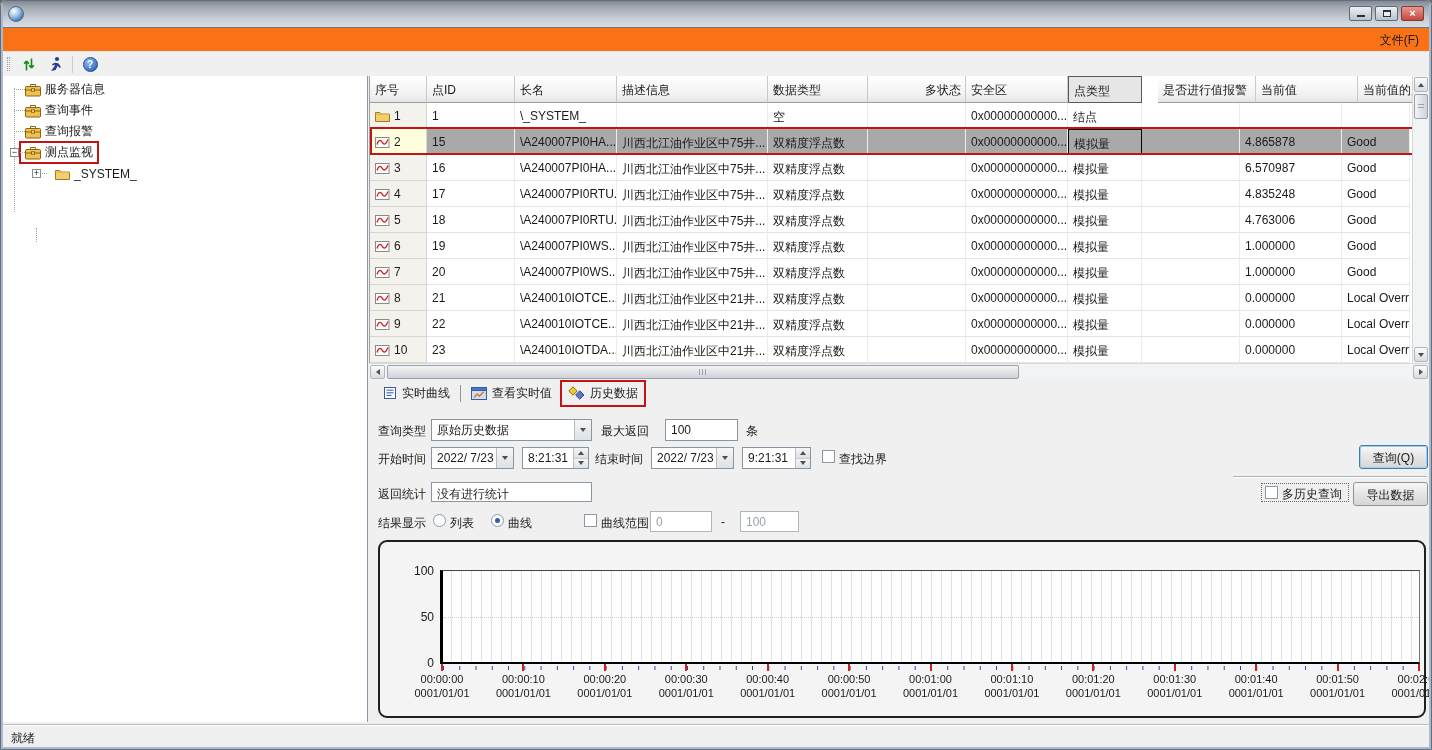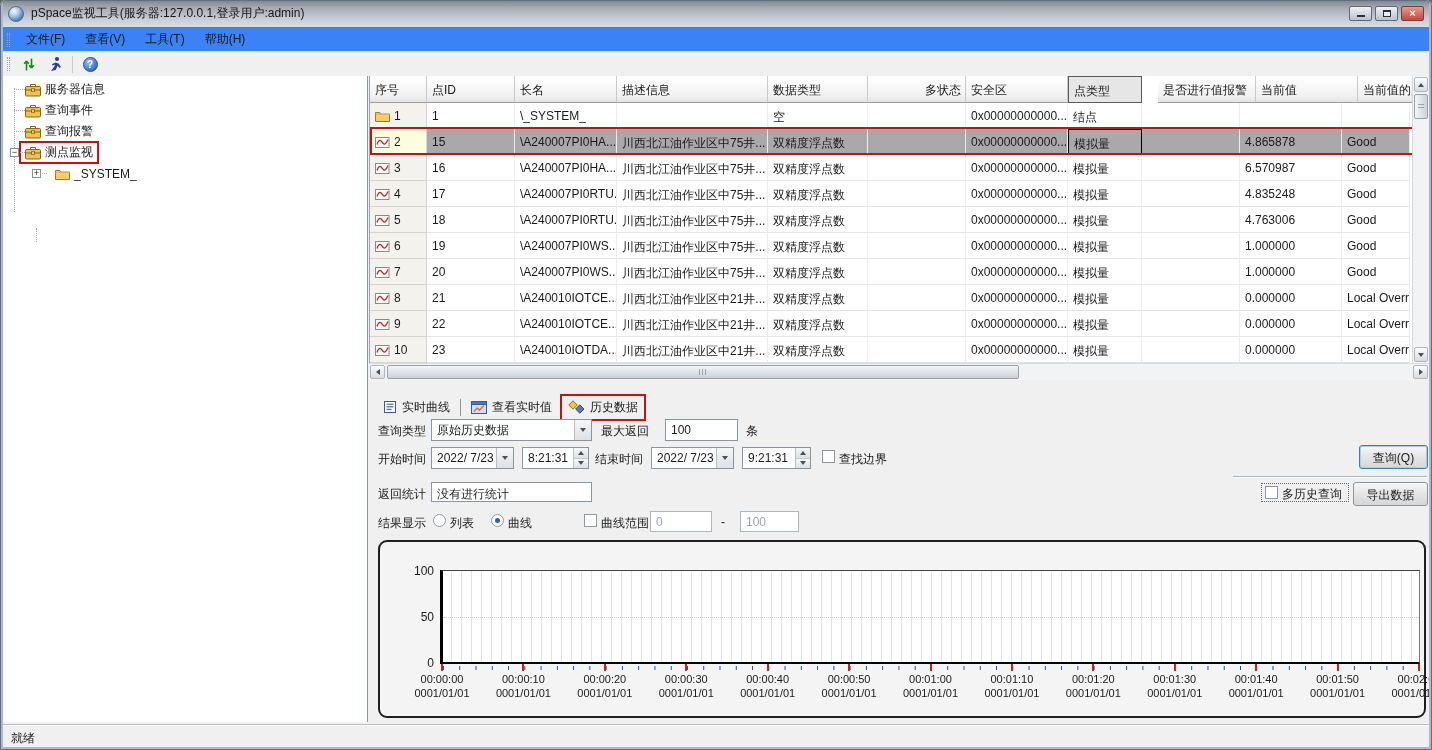--- a/index.html
+++ b/index.html
@@ -16,22 +16,22 @@
     background:radial-gradient(circle at 35% 30%,#ffffff,#9FC4E8 40%,#3E74B8 78%,#26527E); border:1px solid #5A6A7A; }
   .title-text { margin-left:7px; color:#14161A; }
   .win-btns { margin-left:auto; display:flex; }
   .win-btn { width:23px; height:15px; margin-left:3px; border:1px solid #5F6A76; border-radius:2px;
     background:linear-gradient(#EDF1F5,#B9C2CC); display:flex; align-items:center; justify-content:center; }
   .glyph-min { width:8px; height:2px; background:#2A3038; margin-top:5px; }
   .glyph-restore { width:8px; height:7px; border:1px solid #2A3038; border-top:2px solid #2A3038; background:#E8ECF0; }
   .win-btn.close { background:linear-gradient(#E89890,#C4473C); border-color:#7E3A34; color:#fff; font-weight:bold; font-size:11px; line-height:1; }
 
   
-  .menubar { position:absolute; left:3px; top:28px; right:3px; height:24px; background:#3b82f6;
-    border-bottom:1px solid #E4E4E4; display:flex; align-items:center; }
+  .menubar { position:absolute; left:3px; top:28px; right:3px; height:24px; background:#f97316;
+    border-bottom:1px solid #E4E4E4; display:flex; align-items:flex-end;flex-direction:column; }
   .grip { width:3px; height:14px; border-left:1px dotted #9AA4AE; border-right:1px dotted #9AA4AE; margin:0 6px 0 4px; }
   .menu-item { padding:4px 10px; }
   .toolbar { position:absolute; left:3px; top:52px; right:3px; height:24px; background:#F0F0F0; display:flex; align-items:center; }
   .tool-btn { width:26px; height:22px; display:flex; align-items:center; justify-content:center; }
   .tool-sep { width:1px; height:17px; background:#C6CCD2; margin:0 4px; }
   .help-circle { width:15px; height:15px; border-radius:50%; background:radial-gradient(circle at 35% 30%,#8EC0F0,#3E74C8 70%,#24488C);
     border:1px solid #24488C; color:#fff; font-weight:bold; font-size:10px; line-height:13px; text-align:center; }
 
   
   .left-panel { position:absolute; left:3px; top:76px; width:365px; height:646px; background:#fff;
@@ -83,21 +83,21 @@
     border:1px solid #98A2AC; border-radius:2px; }
   .hs-thumb::after { content:""; position:absolute; top:3px; bottom:3px; left:50%; width:8px; margin-left:-4px;
     background:repeating-linear-gradient(90deg,#9AA4AE 0 1px,transparent 1px 3px); }
   .arr-up { width:0; height:0; border-left:3px solid transparent; border-right:3px solid transparent; border-bottom:4px solid #4A5056; }
   .arr-dn { width:0; height:0; border-left:3px solid transparent; border-right:3px solid transparent; border-top:4px solid #4A5056; }
   .arr-lf { width:0; height:0; border-top:3px solid transparent; border-bottom:3px solid transparent; border-right:4px solid #4A5056; }
   .arr-rt { width:0; height:0; border-top:3px solid transparent; border-bottom:3px solid transparent; border-left:4px solid #4A5056; }
 
   
   .bottom-panel { position:absolute; left:369px; top:381px; width:1060px; height:341px; background:#F0F0F0; }
-  .tabs { position:absolute; left:6px; top:14px; height:24px; display:flex; align-items:center;justify-content:space-between; }
+  .tabs { position:absolute; left:6px; top:0; height:24px; display:flex; align-items:center;justify-content:space-between; }
   .tab { display:inline-flex; align-items:center; gap:5px; padding:3px 6px; border:2px solid transparent; }
   .tab.hl { border:2px solid #C21414; }
   .tab-sep { width:1px; height:17px; background:#8E98A2; margin:0 2px; }
   .flabel { position:absolute; white-space:nowrap; }
   .combo { position:absolute; height:22px; background:#fff; border:1px solid #8895A3; display:flex; align-items:center; padding-left:5px; }
   .combo .cbtn { margin-left:auto; width:17px; align-self:stretch; background:linear-gradient(#F5F6F7,#DDE1E5);
     border-left:1px solid #B9BEC4; display:flex; align-items:center; justify-content:center; }
   .spinbox { position:absolute; height:22px; background:#fff; border:1px solid #8895A3; display:flex; align-items:center; padding-left:5px; }
   .spinbox .sbtns { margin-left:auto; width:15px; align-self:stretch; display:flex; flex-direction:column; border-left:1px solid #B9BEC4; }
   .spinbox .sbtns > div { flex:1; background:linear-gradient(#F5F6F7,#DDE1E5); display:flex; align-items:center; justify-content:center; }
@@ -132,21 +132,20 @@
 
   svg { display:block; }
 </style>
 </head>
 <body>
 
 <div class="window">
 
   <div class="titlebar">
     <div class="title-icon"></div>
-    <div class="title-text">pSpace监视工具(服务器:127.0.0.1,登录用户:admin)</div>
     <div class="win-btns">
       <div class="win-btn">
           <div class="glyph-min"></div>
         </div>
       <div class="win-btn">
           <div class="glyph-restore"></div>
         </div>
       <div class="win-btn close">
           <span>×</span>
         </div>

